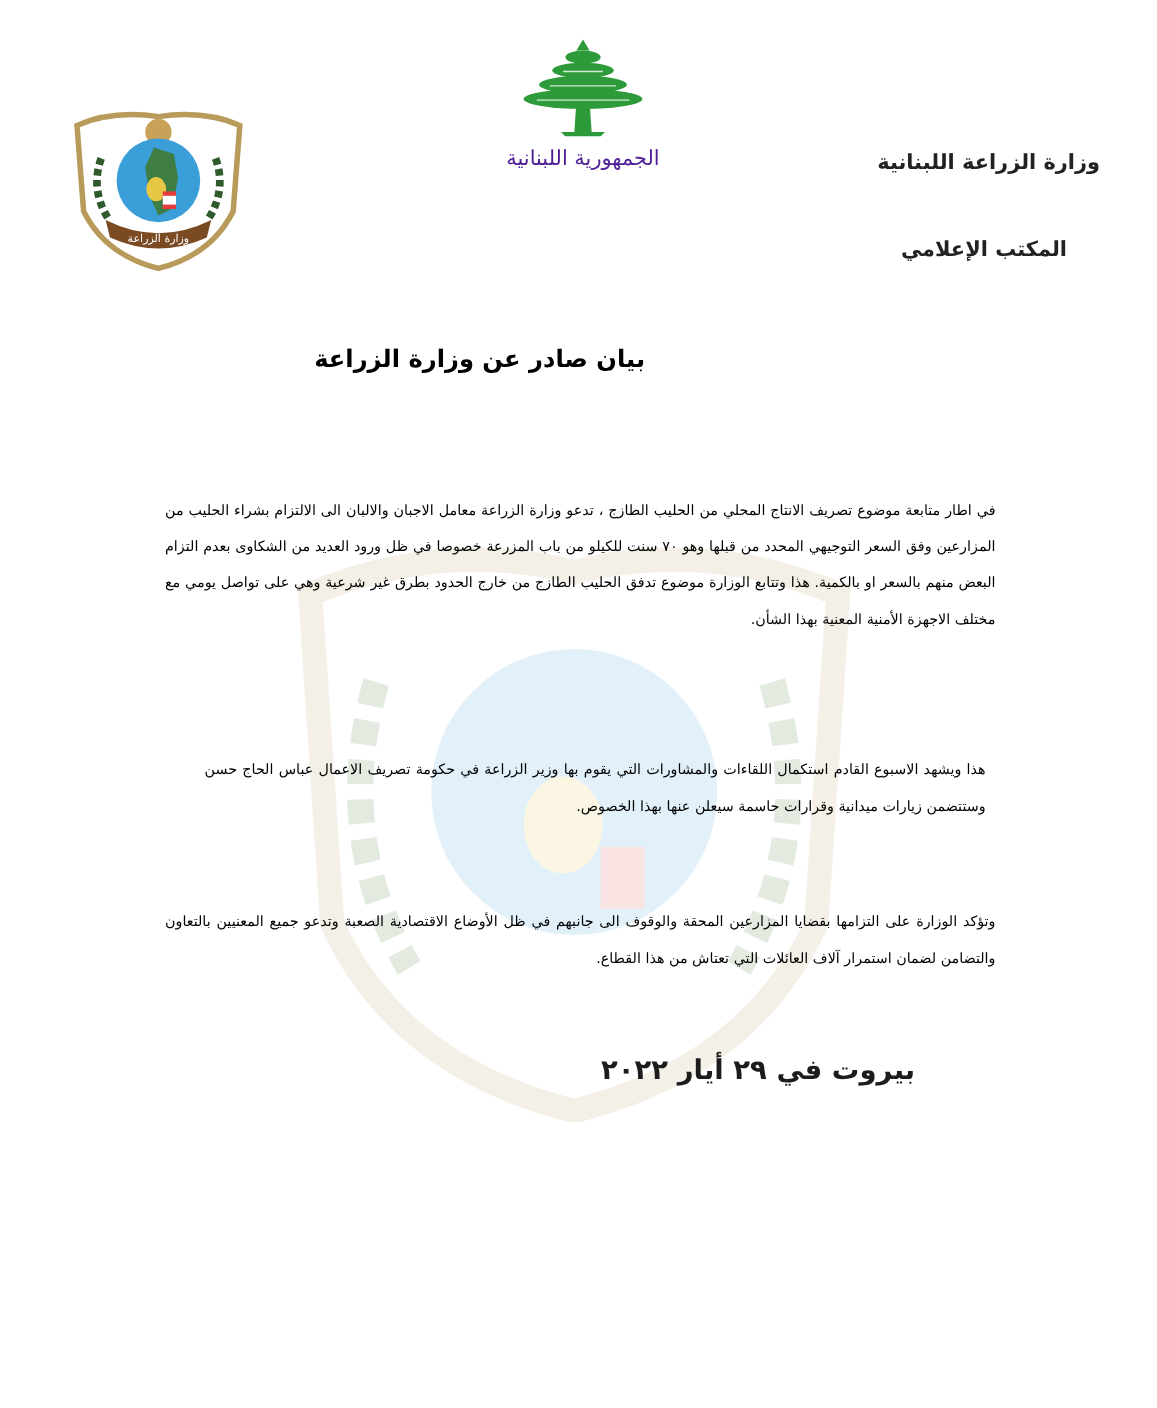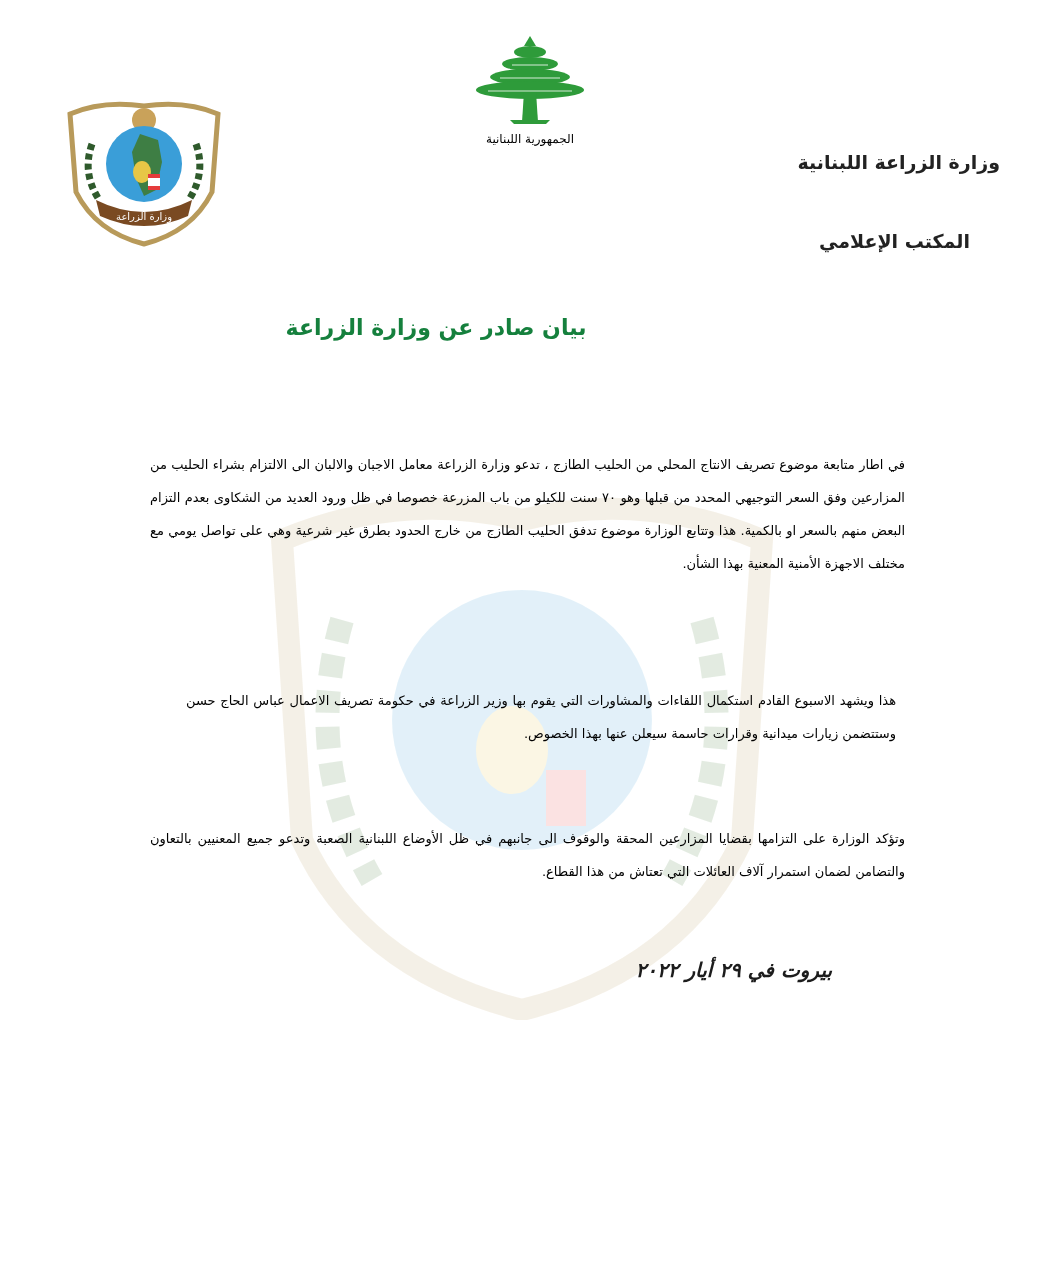--- a/index.html
+++ b/index.html
@@ -1,33 +1,33 @@
 <!DOCTYPE html>
 <html><head>
 <meta charset="utf-8">
 <style>
   html, body { margin:0; padding:0; background:#ffffff; }
   body { width:1052px; height:1280px; position:relative; overflow:hidden;
          font-family:"DejaVu Sans", sans-serif; color:#1a1a1a; }
   .header-bg { position:absolute; left:0; top:0; width:1052px; height:255px; background:#ffffff; }
-  .ministry-header { position:absolute; right:52px; top:147px; width:260px; text-align:right; direction:rtl;
+  .ministry-header { position:absolute; right:52px; top:133px; width:260px; text-align:right; direction:rtl;
          font-weight:bold; font-size:19px; line-height:31px; color:#222; }
   .ministry-header .l2 { padding-right:30px;margin-top:48px; }
   .cedar-block { position:absolute; left:430px; top:32px; width:200px; text-align:center; }
-  .republic-label { direction:rtl; font-family:"DejaVu Serif", serif; font-size:12px; color:#000000; margin-top:4px; }
+  .republic-label { direction:rtl; font-family:"DejaVu Serif", serif; font-size:19px; color:#4c1d95; margin-top:4px; }
   .emblem { position:absolute; left:62px; top:92px; width:164px; height:156px; }
   .watermark { position:absolute; left:262px; top:480px; width:520px; height:540px; opacity:0.14; }
   .title { position:absolute; left:0; width:872px; top:315px; text-align:center; direction:rtl;
-           font-weight:bold; font-size:22px; color:#15803d; }
+           font-weight:bold; font-size:22px; color:#000000; }
   .body-text { position:absolute; left:150px; width:755px; direction:rtl; text-align:justify;
                text-align-last:right; font-weight:normal; font-size:13px; line-height:33px; color:#000000; }
   .p1 { top:448px; }
   .p2 { top:684px; left:186px; width:710px; }
   .p3 { top:822px; }
-  .signoff { position:absolute; right:220px; top:958px; direction:rtl; font-weight:bold; font-size:20px; color:#1c1c1c;font-style:italic; }
+  .signoff { position:absolute; right:220px; top:958px; direction:rtl; font-weight:bold; font-size:25px; color:#1c1c1c; }
 </style>
 </head>
 <body>
 
 <div class="header-bg"></div>
 
 <svg class="emblem" viewBox="0 0 164 156">
   <path d="M8 22 Q40 8 82 14 Q124 8 156 22 L150 100 Q130 140 82 152 Q34 140 14 100 Z" fill="#fff" stroke="#b89a5a" stroke-width="5"></path>
   <circle cx="82" cy="28" r="12" fill="#c9a25a"></circle>
   <circle cx="82" cy="72" r="38" fill="#3a9ed8"></circle>
@@ -72,15 +72,15 @@
   <path d="M80 140 Q40 280 110 400" stroke="#3f7a34" stroke-width="24" fill="none" stroke-dasharray="22 14"></path>
   <path d="M440 140 Q480 280 410 400" stroke="#3f7a34" stroke-width="24" fill="none" stroke-dasharray="22 14"></path>
   <ellipse cx="250" cy="270" rx="36" ry="44" fill="#e7c646"></ellipse>
   <rect x="284" y="290" width="40" height="56" fill="#e53b3b"></rect>
 </svg>
 
 <div class="title">بيان صادر عن وزارة الزراعة</div>
 
 <div class="body-text p1">في اطار متابعة موضوع تصريف الانتاج المحلي من الحليب الطازج ، تدعو وزارة الزراعة معامل الاجبان والالبان الى الالتزام بشراء الحليب من المزارعين وفق السعر التوجيهي المحدد من قبلها وهو ٧٠ سنت للكيلو من باب المزرعة خصوصا في ظل ورود العديد من الشكاوى بعدم التزام البعض منهم بالسعر او بالكمية. هذا وتتابع الوزارة موضوع تدفق الحليب الطازج من خارج الحدود بطرق غير شرعية وهي على تواصل يومي مع مختلف الاجهزة الأمنية المعنية بهذا الشأن.</div>
 <div class="body-text p2">هذا ويشهد الاسبوع القادم استكمال اللقاءات والمشاورات التي يقوم بها وزير الزراعة في حكومة تصريف الاعمال عباس الحاج حسن وستتضمن زيارات ميدانية وقرارات حاسمة سيعلن عنها بهذا الخصوص.</div>
-<div class="body-text p3">وتؤكد الوزارة على التزامها بقضايا المزارعين المحقة والوقوف الى جانبهم في ظل الأوضاع اللبنانية الصعبة وتدعو جميع المعنيين بالتعاون والتضامن لضمان استمرار آلاف العائلات التي تعتاش من هذا القطاع.</div>
+<div class="body-text p3">وتؤكد الوزارة على التزامها بقضايا المزارعين المحقة والوقوف الى جانبهم في ظل الأوضاع الاقتصادية الصعبة وتدعو جميع المعنيين بالتعاون والتضامن لضمان استمرار آلاف العائلات التي تعتاش من هذا القطاع.</div>
 
 <div class="signoff">بيروت في ٢٩ أيار ٢٠٢٢</div>
 
 </body></html>

